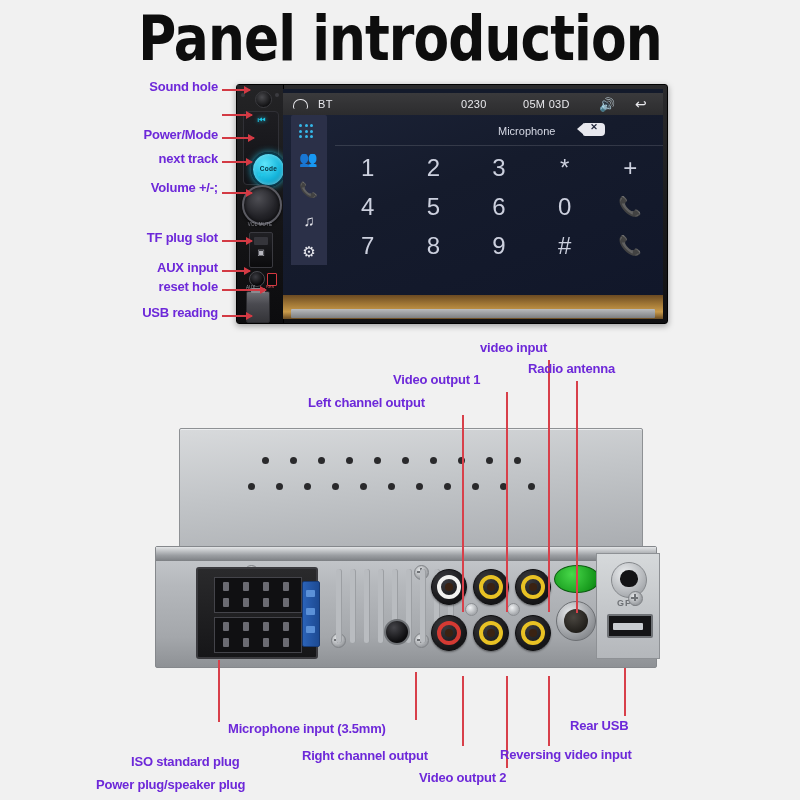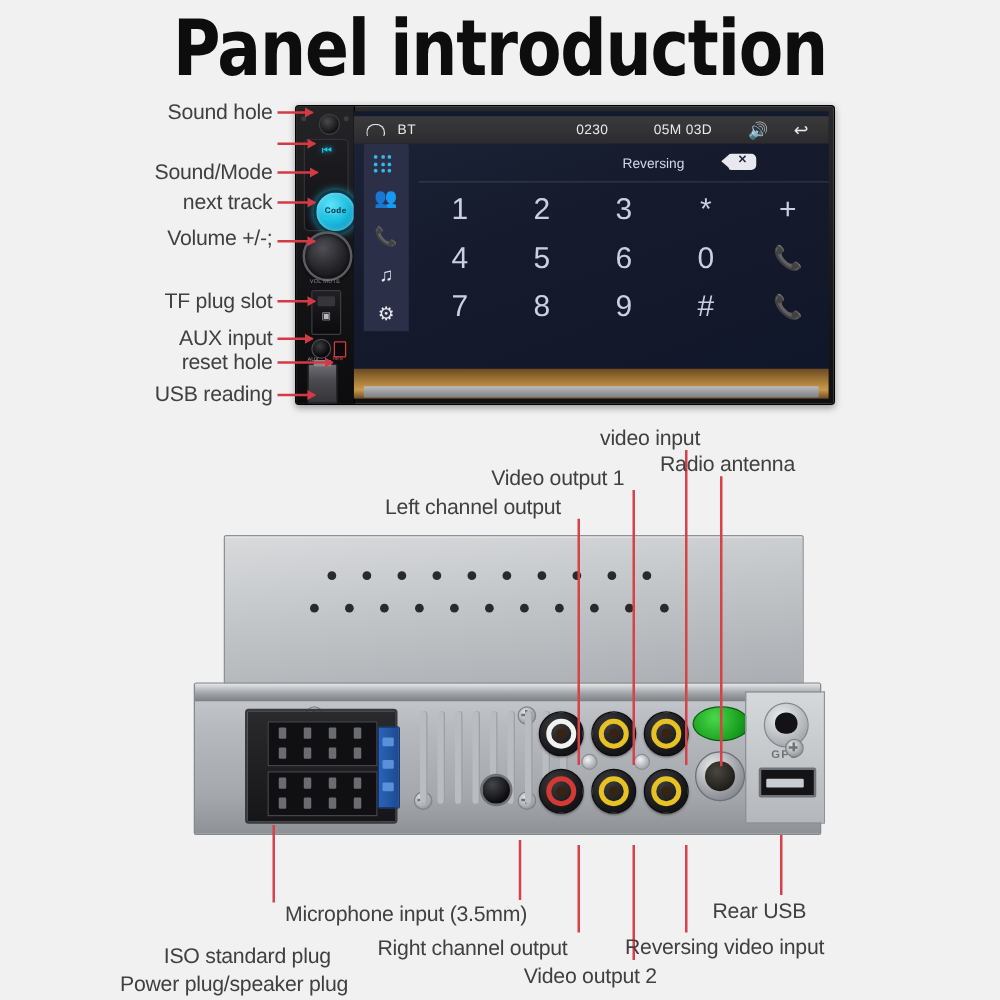--- a/index.html
+++ b/index.html
@@ -22,23 +22,23 @@
     letter-spacing:-1px;
     color:#0d0d0d;
     font-family:"DejaVu Sans Condensed","Liberation Sans",sans-serif;
     transform:scaleX(.93);
     white-space:nowrap;
   }
 
   
   .lbl{
     position:absolute;
-    font-size:17px;
-    font-weight:400;
-    color:#404040;
+    font-size:13px;
+    font-weight:700;
+    color:#6d28d9;
     white-space:nowrap;
     line-height:1.15;
     letter-spacing:-.2px;
   }
   .lbl.r{text-align:right;}
 
   
   .lead-h{position:absolute;height:2px;background:#d33a44;}
   .lead-h:after{
     content:"";position:absolute;right:-1px;top:-3px;
@@ -394,21 +394,21 @@
             <span class="ic-glyph">📞</span>
           </div>
           <div class="side-ic">
             <span class="ic-glyph">♫</span>
           </div>
           <div class="side-ic">
             <span class="ic-glyph">⚙</span>
           </div>
         </div>
 
-        <div class="unconnect">Reversing</div>
+        <div class="unconnect">Microphone</div>
         <div class="bksp">
           <span>✕</span>
         </div>
 
         <div class="keyline"></div>
         <div class="keypad">
           <div class="key">1</div>
           <div class="key">2</div>
           <div class="key">3</div>
           <div class="key">*</div>
@@ -429,21 +429,21 @@
       <div class="scr-floor"></div>
       <div class="scr-trim"></div>
     </div>
   </div>
 
   <div class="lbl r" style="left:18px;top:80px;width:200px;">Sound hole</div>
   <div class="lead-h" style="left:222px;top:89px;width:28px;"></div>
 
   <div class="lead-h" style="left:222px;top:114px;width:30px;"></div>
 
-  <div class="lbl r" style="left:18px;top:128px;width:200px;">Sound/Mode</div>
+  <div class="lbl r" style="left:18px;top:128px;width:200px;">Power/Mode</div>
   <div class="lead-h" style="left:222px;top:137px;width:32px;"></div>
 
   <div class="lbl r" style="left:28px;top:152px;width:190px;">next track</div>
   <div class="lead-h" style="left:222px;top:161px;width:30px;"></div>
 
   <div class="lbl r" style="left:18px;top:181px;width:200px;">Volume +/-;</div>
   <div class="lead-h" style="left:222px;top:192px;width:30px;"></div>
 
   <div class="lbl r" style="left:18px;top:231px;width:200px;">TF plug slot</div>
   <div class="lead-h" style="left:222px;top:240px;width:30px;"></div>

